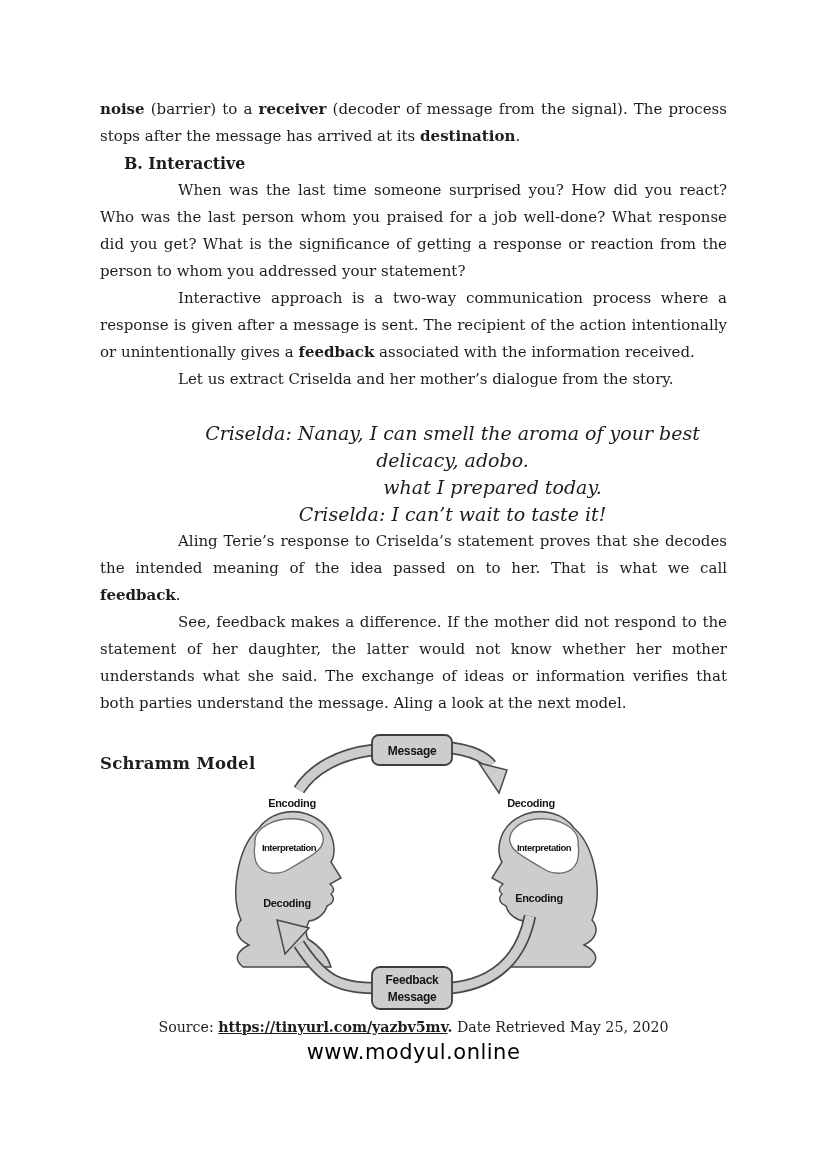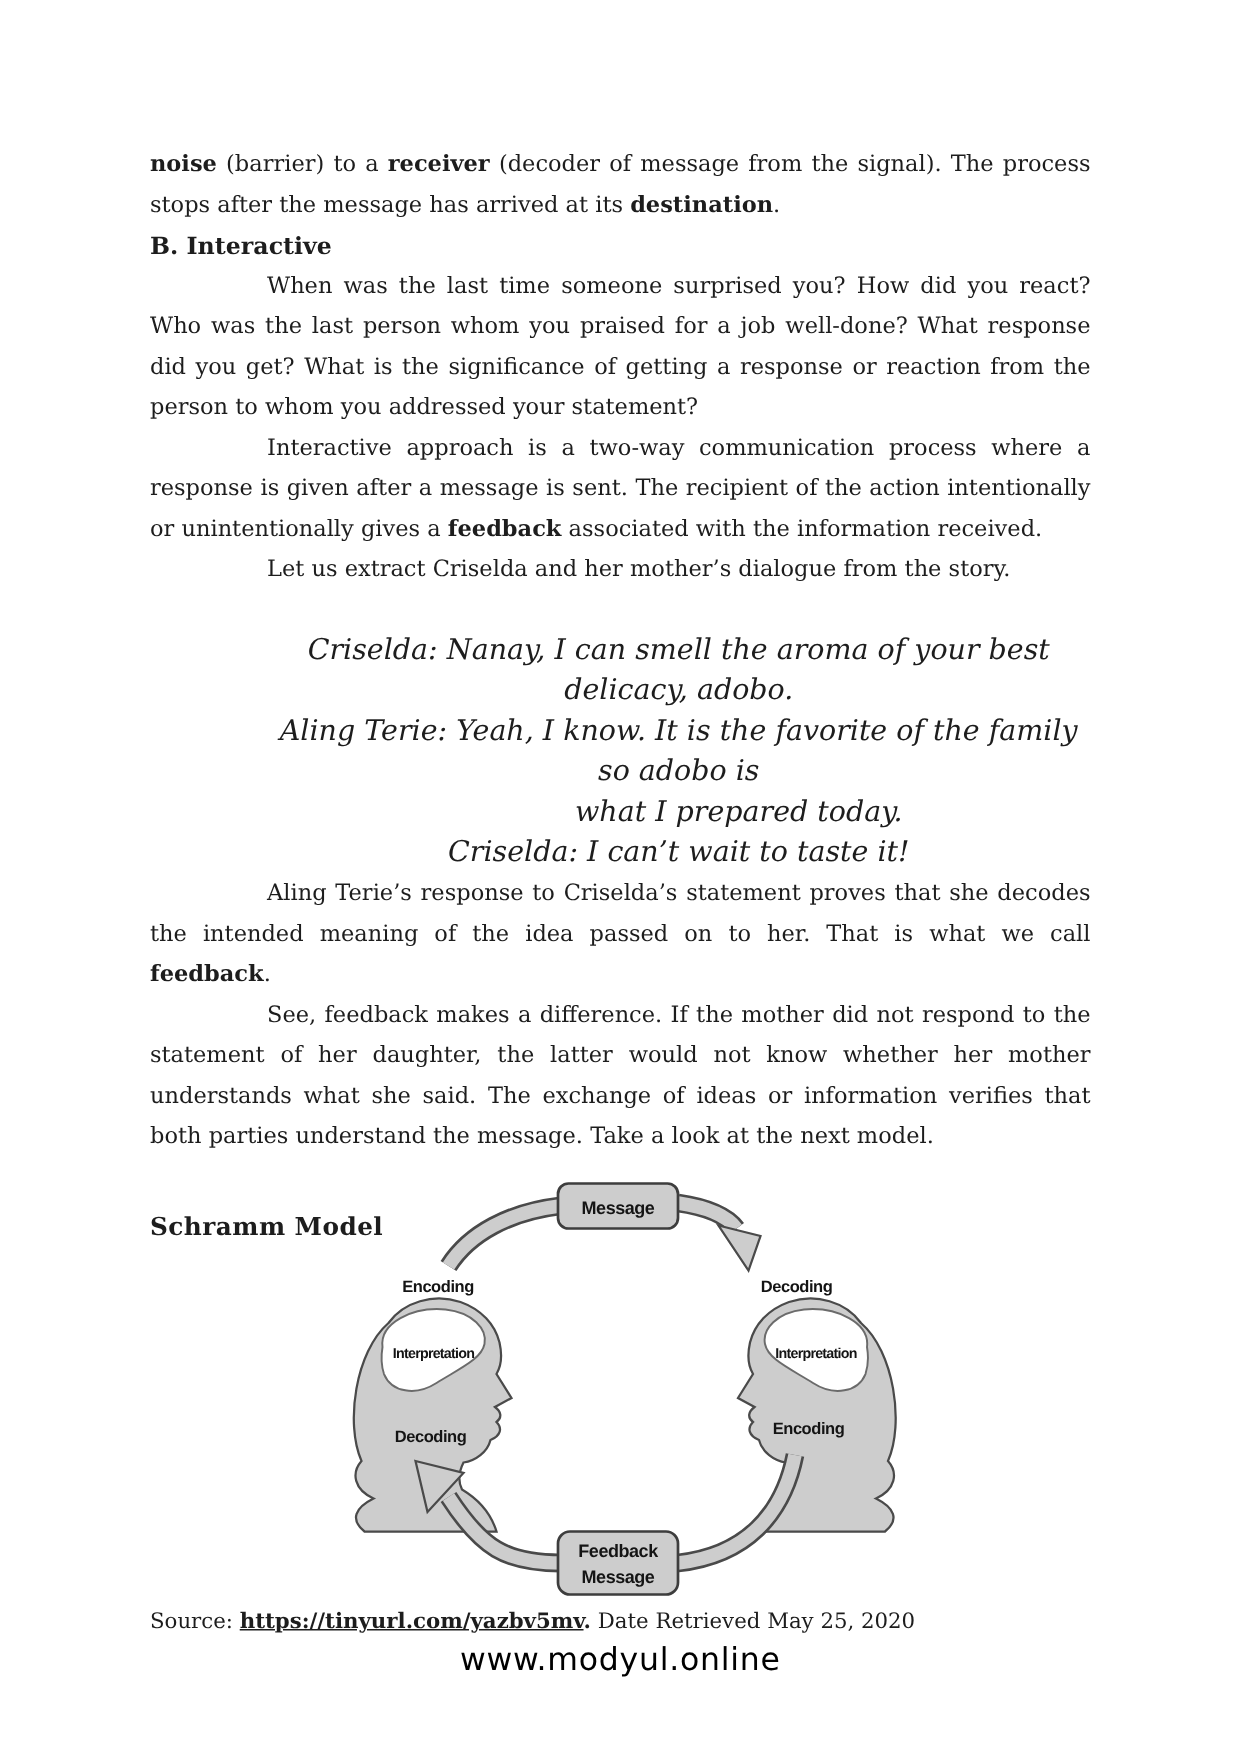--- a/index.html
+++ b/index.html
@@ -7,34 +7,34 @@
     width:826px; height:1169px; background:#ffffff; overflow:hidden;
     font-family:"DejaVu Serif", serif; color:#1d1d1d;
   }
   .page { padding:96px 99px 0 100px; width:627px; }
   p.body {
     margin:0; font-size:15px; line-height:27px; text-align:justify;
   }
   p.indent { text-indent:78px; }
   .mt21 { margin-top:21px; }
   .heading-b {
-    font-weight:bold; font-size:15.8px; line-height:27px;
+    font-weight:bold; font-size:15.8px; line-height:27px;margin-left:24px;
   }
   .dialogue {
     margin:27px 0 0 78px; font-style:italic; font-size:19px; line-height:27px;text-align:center;
   }
   .dialogue .cont { padding-left:80px; }
   .figure-area { position:relative; height:285px; margin-top:13px; }
   .schramm-heading {
     position:absolute; left:0; top:24px; font-weight:bold; font-size:16.5px;
     letter-spacing:0.3px;
   }
   svg.diagram { position:absolute; left:125px; top:0; width:390px; height:285px; }
   .caption { text-align:center; font-size:14.6px; line-height:27px; }
-  .source-line { font-size:14.2px; line-height:24px; }
+  .source-line { text-align:center; font-size:14.2px; line-height:24px; }
   .src-link { color:#1d1d1d; font-weight:bold; text-decoration:underline; cursor:pointer; }
   .src-dot { font-weight:bold; }
   .page-number { text-align:center; margin-top:36px; font-size:14.5px; line-height:22px; }
   .watermark {
     text-align:center; font-size:21px; line-height:26px; color:#000000;
     font-family:"DejaVu Sans", sans-serif; letter-spacing:0.5px;
   }
   
   .head  { fill:#cdcdcd; stroke:#4a4a4a; stroke-width:1.5; }
   .brain { fill:#ffffff; stroke:#6b6b6b; stroke-width:1.3; }
@@ -60,28 +60,27 @@
   <div class="heading-b">B. Interactive</div>
 
   <p class="body indent">When was the last time someone surprised you?  How did you react?  Who was the last person whom you praised for a job well-done?  What response did you get?  What is the significance of getting a response or reaction from the person to whom you addressed your statement?</p>
 
   <p class="body indent"><span>Interactive approach is a two-way communication process where a response is given after a message is sent.  The recipient of the action intentionally or unintentionally gives a </span><b>feedback</b><span> associated with the information received.</span></p>
 
   <p class="body indent">Let us extract Criselda and her mother’s dialogue from the story.</p>
 
   <div class="dialogue">
     <div>Criselda: Nanay, I can smell the aroma of your best delicacy, adobo.</div>
-    <div>Aling Terie: Yeah, I know.  It is the favorite of the family so adobo is</div>
     <div class="cont">what I prepared today.</div>
     <div>Criselda: I can’t wait to taste it!</div>
   </div>
 
   <p class="body indent mt21"><span>Aling Terie’s response to Criselda’s statement proves that she decodes the intended meaning of the idea passed on to her. That is what we call </span><b>feedback</b><span>.</span></p>
 
-  <p class="body indent">See, feedback makes a difference.  If the mother did not respond to the statement of her daughter, the latter would not know whether her mother understands what she said.  The exchange of ideas or information verifies that both parties understand the message.  Take a look at the next model.</p>
+  <p class="body indent">See, feedback makes a difference.  If the mother did not respond to the statement of her daughter, the latter would not know whether her mother understands what she said.  The exchange of ideas or information verifies that both parties understand the message.  Aling a look at the next model.</p>
 
   <div class="figure-area">
     <div class="schramm-heading">Schramm Model</div>
 
     <svg class="diagram" viewBox="0 0 390 285" xmlns="http://www.w3.org/2000/svg">
 
       <g>
         <path class="head" d="M 34,98
           C 44,84 64,78 82,84 C 96,89 105,99 108,111 C 110,120 109,127 106,132
           L 116,148 L 105,154 C 109,157 110,161 106,164 C 110,168 109,173 102,176

